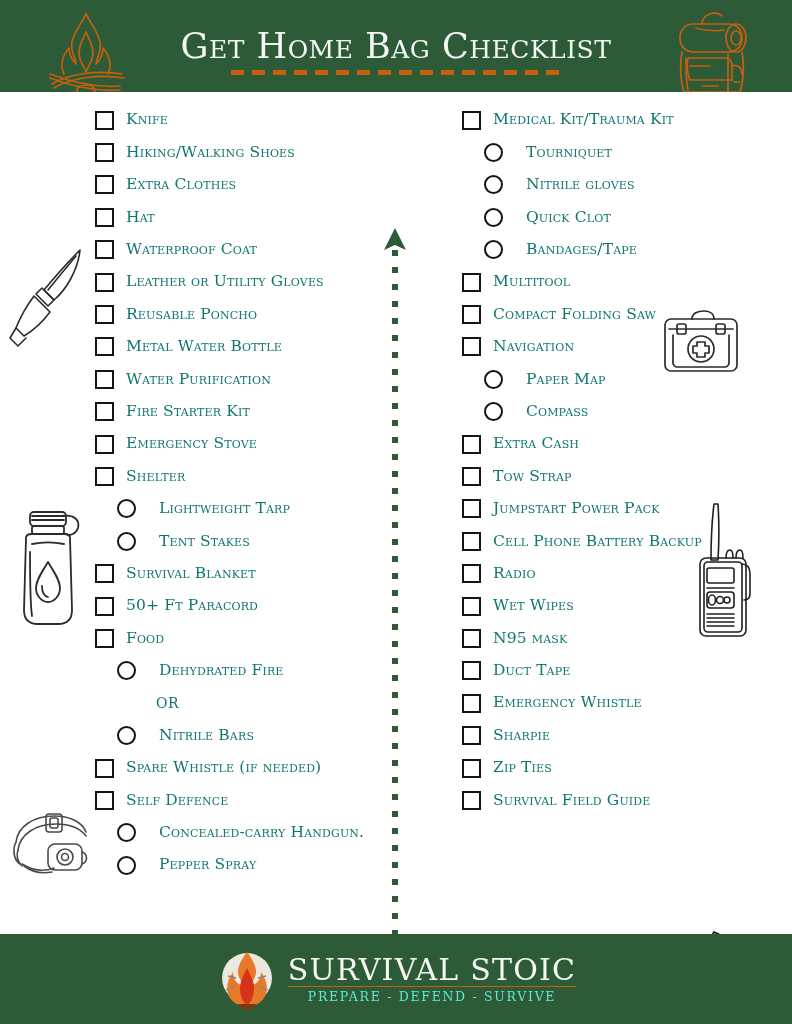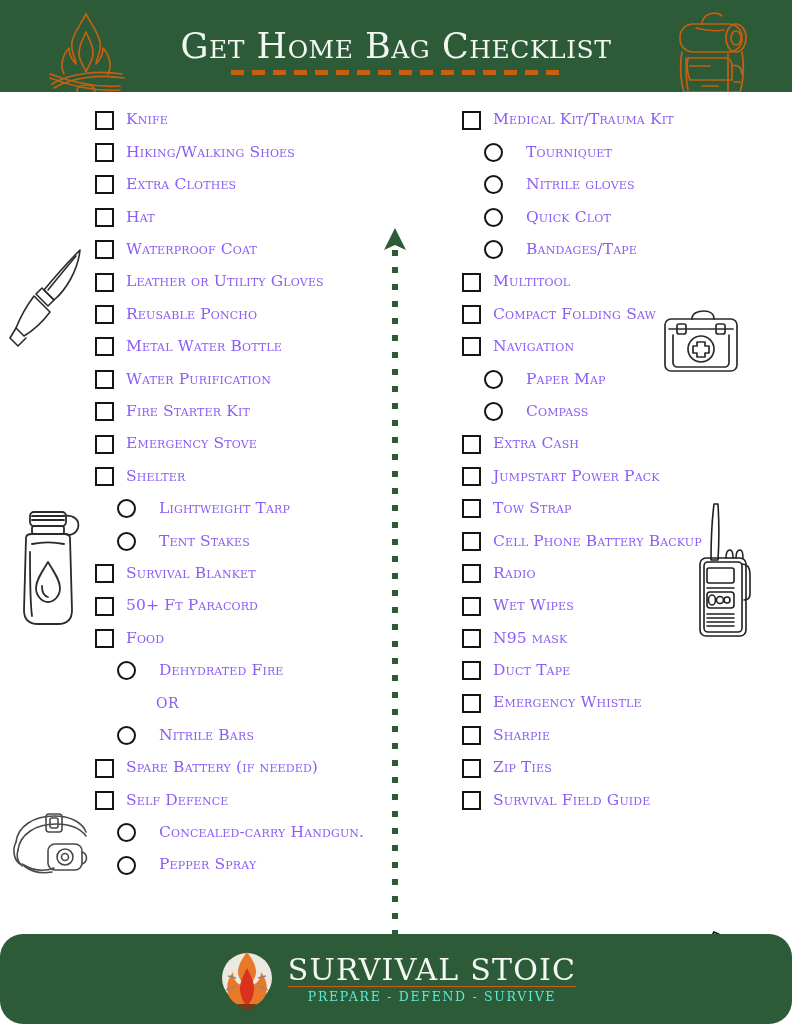--- a/index.html
+++ b/index.html
@@ -115,21 +115,21 @@
     height: 19px;
     border: 2.3px solid #141414;
     border-radius: 50%;
     background: #ffffff;
     box-sizing: border-box;
     flex: 0 0 auto;
   }
   .label {
     margin-left: 12px;
     font-size: 15.5px;
-    color: #8b5cf6;
+    color: #0f766e;
     font-variant: small-caps;
     letter-spacing: 0.15px;
     white-space: nowrap;
     line-height: 1;
   }
   .label.or-label {
     font-size: 14px;
     margin-left: 17px;
     letter-spacing: 0.6px;
   }
@@ -156,21 +156,20 @@
   .footer {
     position: absolute;
     left: 0;
     top: 934px;
     width: 792px;
     height: 90px;
     background: #2d5a37;
     display: flex;
     align-items: center;
     justify-content: center;
-    border-radius: 23px;
   }
   .footer-inner {
     display: flex;
     align-items: center;
     gap: 10px;
   }
   .footer-logo-mark {
     width: 62px;
     height: 66px;
     position: relative;
@@ -417,21 +416,21 @@
         </div>
         <div class="item plain">
           <span class="label or-label">OR</span>
         </div>
         <div class="item sub">
           <span class="circle"></span>
           <span class="label">Nitrile Bars</span>
         </div>
         <div class="item">
           <span class="box"></span>
-          <span class="label">Spare Battery (if needed)</span>
+          <span class="label">Spare Whistle (if needed)</span>
         </div>
         <div class="item">
           <span class="box"></span>
           <span class="label">Self Defence</span>
         </div>
         <div class="item sub">
           <span class="circle"></span>
           <span class="label">Concealed-carry Handgun.</span>
         </div>
         <div class="item sub">
@@ -480,25 +479,25 @@
         <div class="item sub">
           <span class="circle"></span>
           <span class="label">Compass</span>
         </div>
         <div class="item">
           <span class="box"></span>
           <span class="label">Extra Cash</span>
         </div>
         <div class="item">
           <span class="box"></span>
+          <span class="label">Tow Strap</span>
+        </div>
+        <div class="item">
+          <span class="box"></span>
           <span class="label">Jumpstart Power Pack</span>
-        </div>
-        <div class="item">
-          <span class="box"></span>
-          <span class="label">Tow Strap</span>
         </div>
         <div class="item">
           <span class="box"></span>
           <span class="label">Cell Phone Battery Backup</span>
         </div>
         <div class="item">
           <span class="box"></span>
           <span class="label">Radio</span>
         </div>
         <div class="item">

